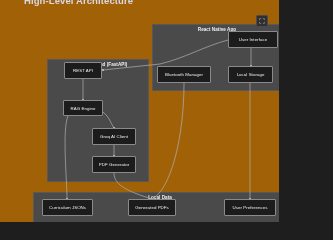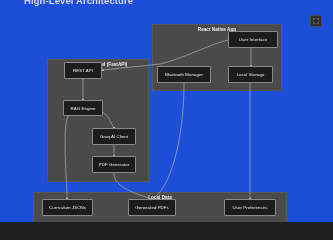--- a/index.html
+++ b/index.html
@@ -6,23 +6,23 @@
     margin: 0;
     padding: 0;
     background: #1e1e1e;
     width: 333px;
     height: 222px;
     overflow: hidden;
     font-family: "Liberation Sans", sans-serif;
   }
   #stage {
     position: relative;
-    width: 333px;
+    width: 279px;
     height: 222px;
-    background: #1d4ed8;
+    background: #a16207;
     overflow: hidden;
   }
   #page-title {
     position: absolute;
     left: 24px;
     top: -5px;
     font-size: 9.5px;
     font-weight: bold;
     color: #d8d8e8;
     letter-spacing: 0.1px;

